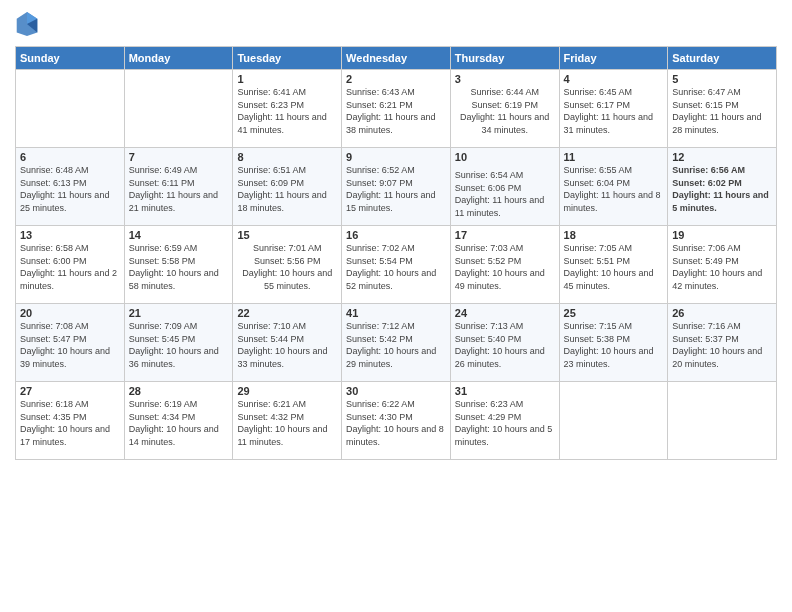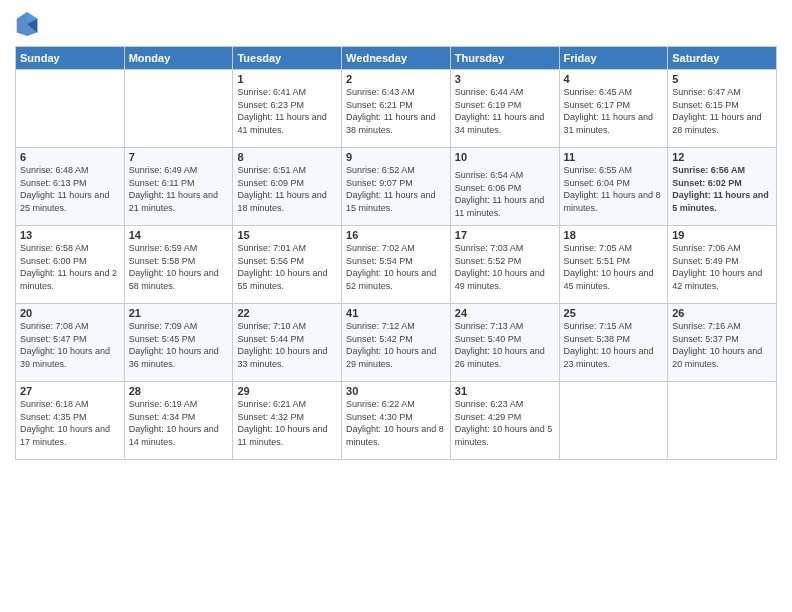--- a/index.html
+++ b/index.html
@@ -148,21 +148,21 @@
 Daylight: 11 hours and 41 minutes.</div>
           </td>
           <td>
             <span class="day-num">2</span>
             <div class="day-info" style="white-space: pre-line;">Sunrise: 6:43 AM
 Sunset: 6:21 PM
 Daylight: 11 hours and 38 minutes.</div>
           </td>
           <td>
             <span class="day-num">3</span>
-            <div class="day-info" style="white-space: pre-line;">Sunrise: 6:44 AM
+            <div class="day-info" style="white-space: pre-line; text-align: center;">Sunrise: 6:44 AM
 Sunset: 6:19 PM
 Daylight: 11 hours and 34 minutes.</div>
           </td>
           <td>
             <span class="day-num">4</span>
             <div class="day-info" style="white-space: pre-line;">Sunrise: 6:45 AM
 Sunset: 6:17 PM
 Daylight: 11 hours and 31 minutes.</div>
           </td>
           <td>
@@ -224,21 +224,21 @@
 Daylight: 11 hours and 2 minutes.</div>
           </td>
           <td>
             <span class="day-num">14</span>
             <div class="day-info" style="white-space: pre-line;">Sunrise: 6:59 AM
 Sunset: 5:58 PM
 Daylight: 10 hours and 58 minutes.</div>
           </td>
           <td>
             <span class="day-num">15</span>
-            <div class="day-info" style="white-space: pre-line;">Sunrise: 7:01 AM
+            <div class="day-info" style="white-space: pre-line; text-align: center;">Sunrise: 7:01 AM
 Sunset: 5:56 PM
 Daylight: 10 hours and 55 minutes.</div>
           </td>
           <td>
             <span class="day-num">16</span>
             <div class="day-info" style="white-space: pre-line;">Sunrise: 7:02 AM
 Sunset: 5:54 PM
 Daylight: 10 hours and 52 minutes.</div>
           </td>
           <td>

